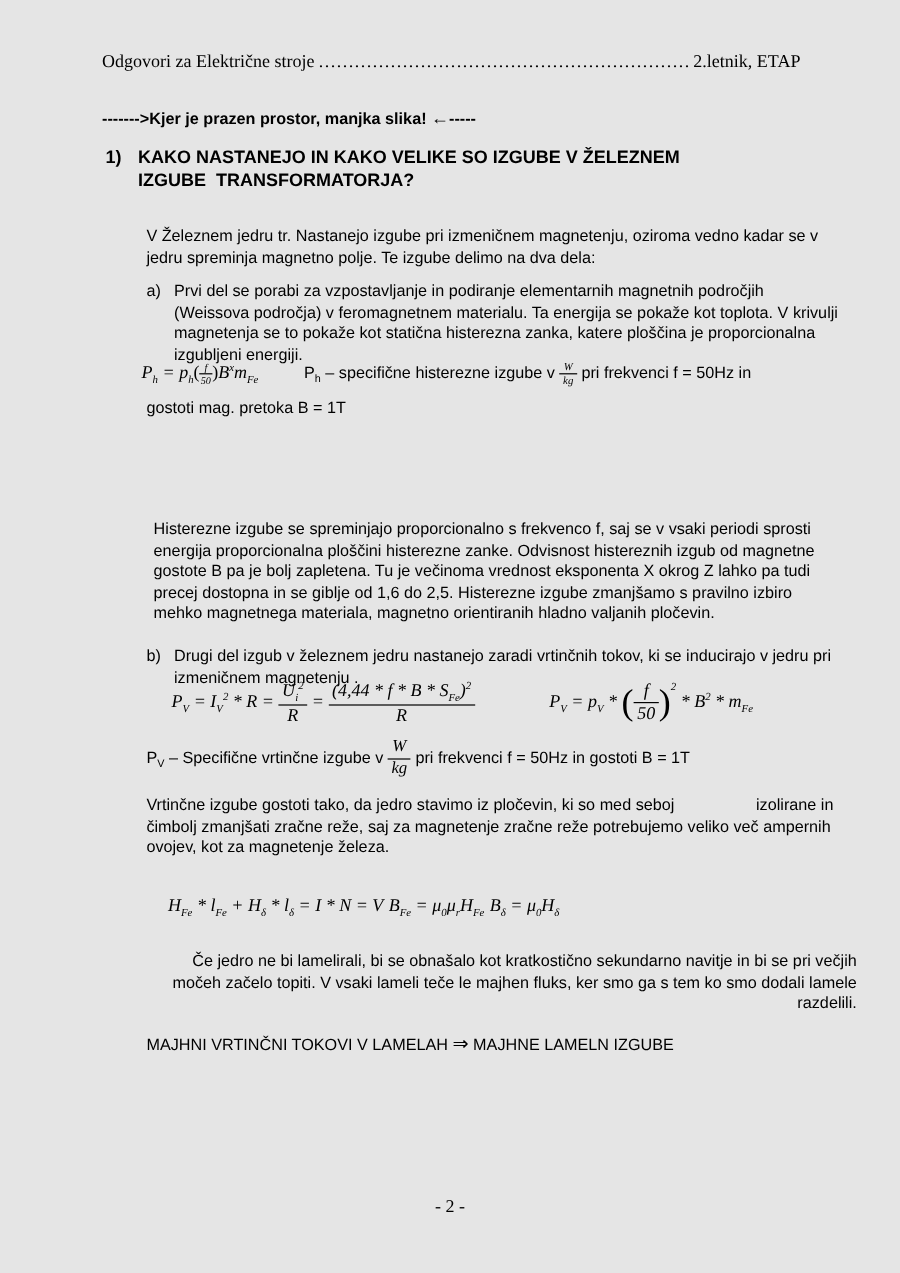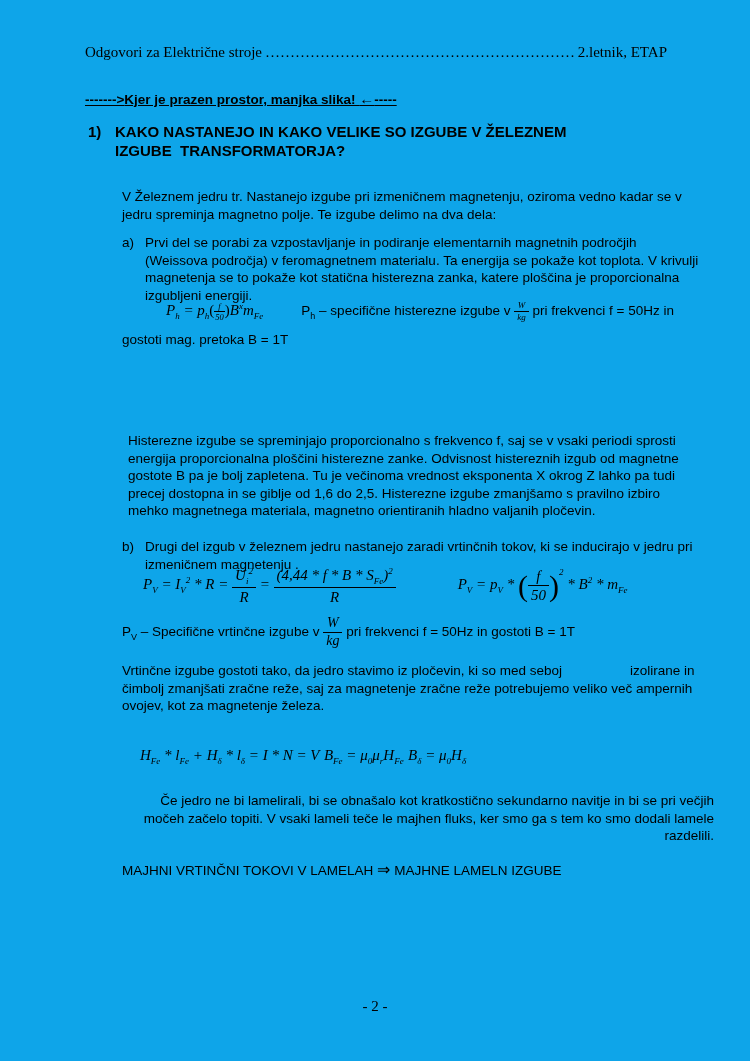--- a/index.html
+++ b/index.html
@@ -1,24 +1,24 @@
 <!DOCTYPE html>
 <html><head>
 <meta charset="utf-8">
 <style>
   html,body{margin:0;padding:0;background:#fff;}
-  .page{position:relative;width:750px;height:1061px;background:#0ea5e9;color:#000;overflow:hidden;
+  .page{position:relative;width:750px;height:1061px;background:#e5e5e5;color:#000;overflow:hidden;
         font-family:"Liberation Sans",sans-serif;}
   
   .header{position:absolute;left:85px;top:44px;width:582px;display:flex;
           font-family:"Liberation Serif",serif;font-size:15px;white-space:nowrap;}
   .header .dots{flex:1;overflow:hidden;margin:0 3px;}
   
   .note{position:absolute;left:85px;top:90px;font-size:13.5px;font-weight:bold;}
-  .note .inner{text-decoration:underline;}
+  .note .inner{}
   .note .arr{font-size:15px;}
   
   .question{position:absolute;left:88px;top:122px;display:flex;font-size:15px;font-weight:bold;line-height:19px;}
   .qnum{width:27px;flex:none;}
   .qtitle{width:530px;white-space:pre-wrap;}
   
   .body-text{font-size:13.5px;line-height:17.5px;}
   .intro{position:absolute;left:122px;top:188px;width:568px;}
   .item{position:absolute;display:flex;}
   .item .ilabel{width:23px;flex:none;}
@@ -40,21 +40,21 @@
   .frac .top{display:block;border-bottom:1px solid #000;line-height:1.2;padding:0 3px;}
   .frac .bot{display:block;line-height:1.2;padding:0 3px;}
   .sfrac{font-size:8.5px;}
   .sfrac .top,.sfrac .bot{padding:0 1px;}
   .paren{font-style:normal;}
   .bigp{font-style:normal;font-size:30px;vertical-align:middle;line-height:.9;font-family:"Liberation Serif",serif;}
   .hi2{font-size:9px;vertical-align:14px;}
   .fmse{font-family:"Liberation Serif",serif;font-style:italic;}
   .ufrac-sm{font-size:9px;}
   .ufrac{font-size:14px;}
-  .row-ph{position:absolute;left:118px;top:300px;white-space:nowrap;margin-left:48px;}
+  .row-ph{position:absolute;left:118px;top:300px;white-space:nowrap;}
   .ph-cap{font-size:13.5px;margin-left:38px;white-space:nowrap;}
   .ph-cap sub,.pv-cap sub{font-size:9px;}
   .line-gostoti{position:absolute;left:122px;top:331px;}
   .row-pv{position:absolute;left:125px;top:566px;white-space:nowrap;margin-left:18px;}
   .pv2{margin-left:62px;}
   .pv-cap{position:absolute;left:122px;top:615px;font-size:13.5px;white-space:nowrap;}
   .eqs{position:absolute;left:140px;top:730px;}
   .eqline{line-height:26px;white-space:nowrap;margin-top:12px;}
 </style>
 </head>

